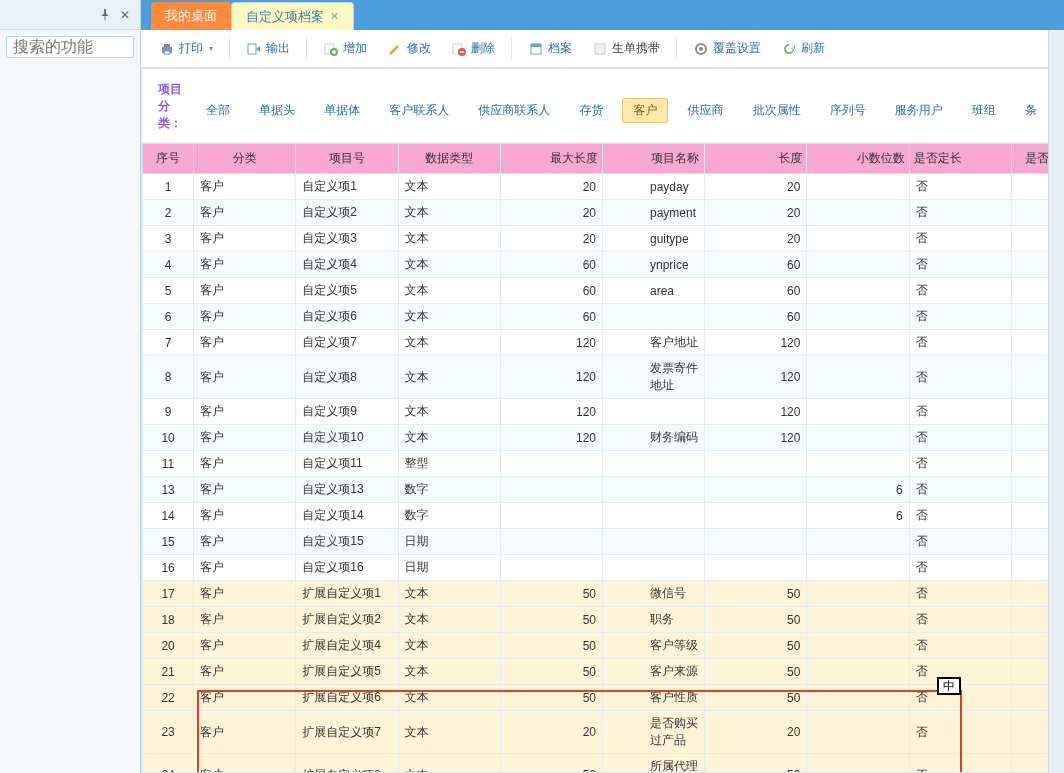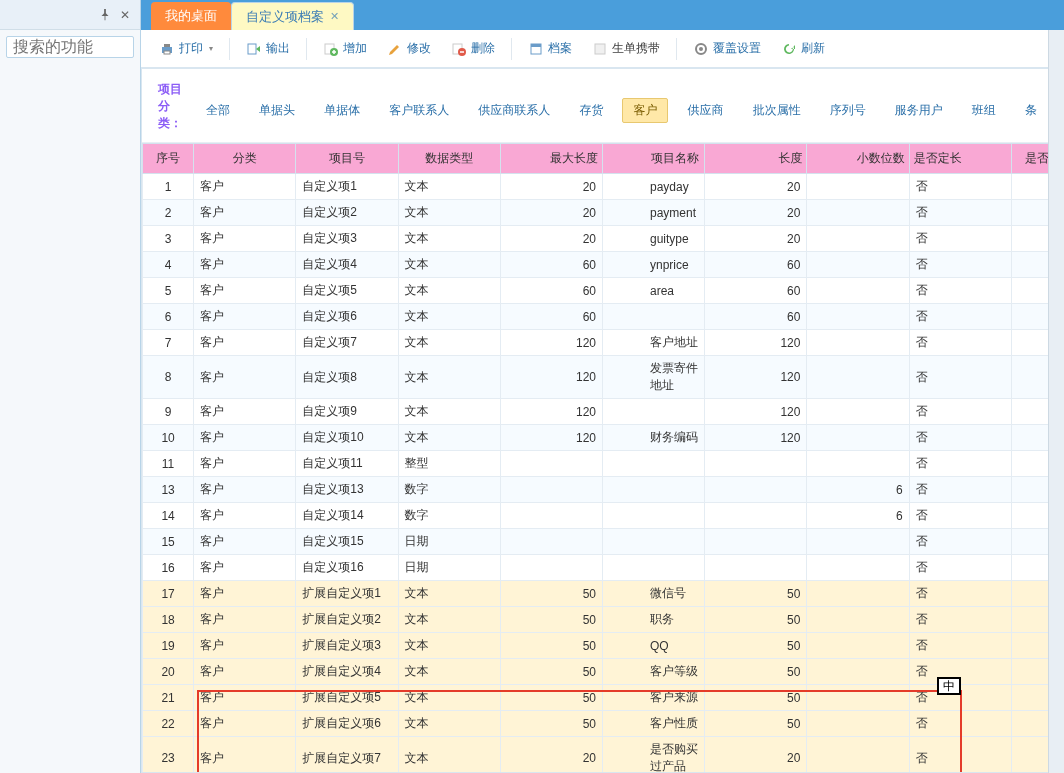--- a/index.html
+++ b/index.html
@@ -418,32 +418,20 @@
                 <td class="col-item">扩展自定义项2</td>
                 <td class="col-dtype">文本</td>
                 <td class="col-maxlen">50</td>
                 <td class="col-name">职务</td>
                 <td class="col-len">50</td>
                 <td class="col-dec"></td>
                 <td class="col-fixed">否</td>
                 <td class="col-last"></td>
               </tr>
               <tr class="highlight">
-                <td class="col-seq">19</td>
-                <td class="col-cat">客户</td>
-                <td class="col-item">扩展自定义项3</td>
-                <td class="col-dtype">文本</td>
-                <td class="col-maxlen">50</td>
-                <td class="col-name">QQ</td>
-                <td class="col-len">50</td>
-                <td class="col-dec"></td>
-                <td class="col-fixed">否</td>
-                <td class="col-last"></td>
-              </tr>
-              <tr class="highlight">
                 <td class="col-seq">20</td>
                 <td class="col-cat">客户</td>
                 <td class="col-item">扩展自定义项4</td>
                 <td class="col-dtype">文本</td>
                 <td class="col-maxlen">50</td>
                 <td class="col-name">客户等级</td>
                 <td class="col-len">50</td>
                 <td class="col-dec"></td>
                 <td class="col-fixed">否</td>
                 <td class="col-last"></td>

